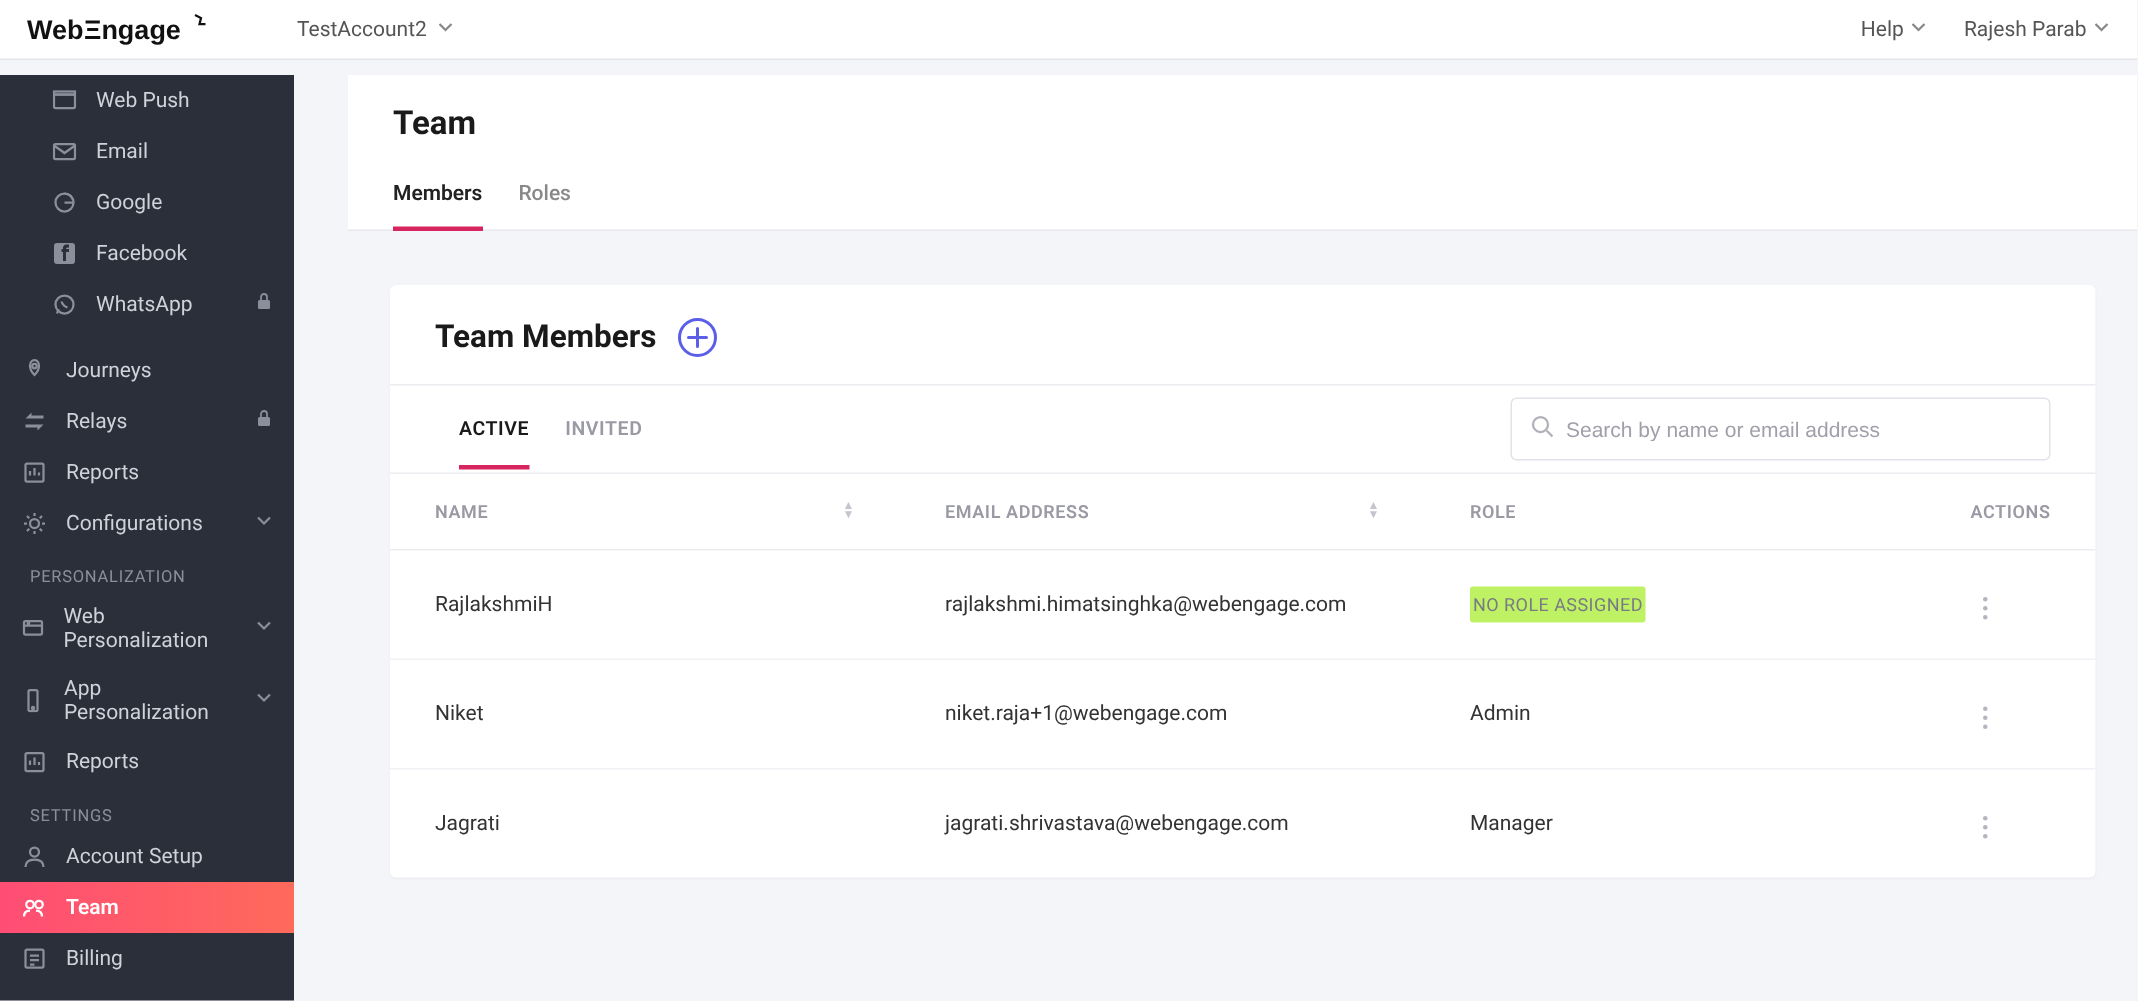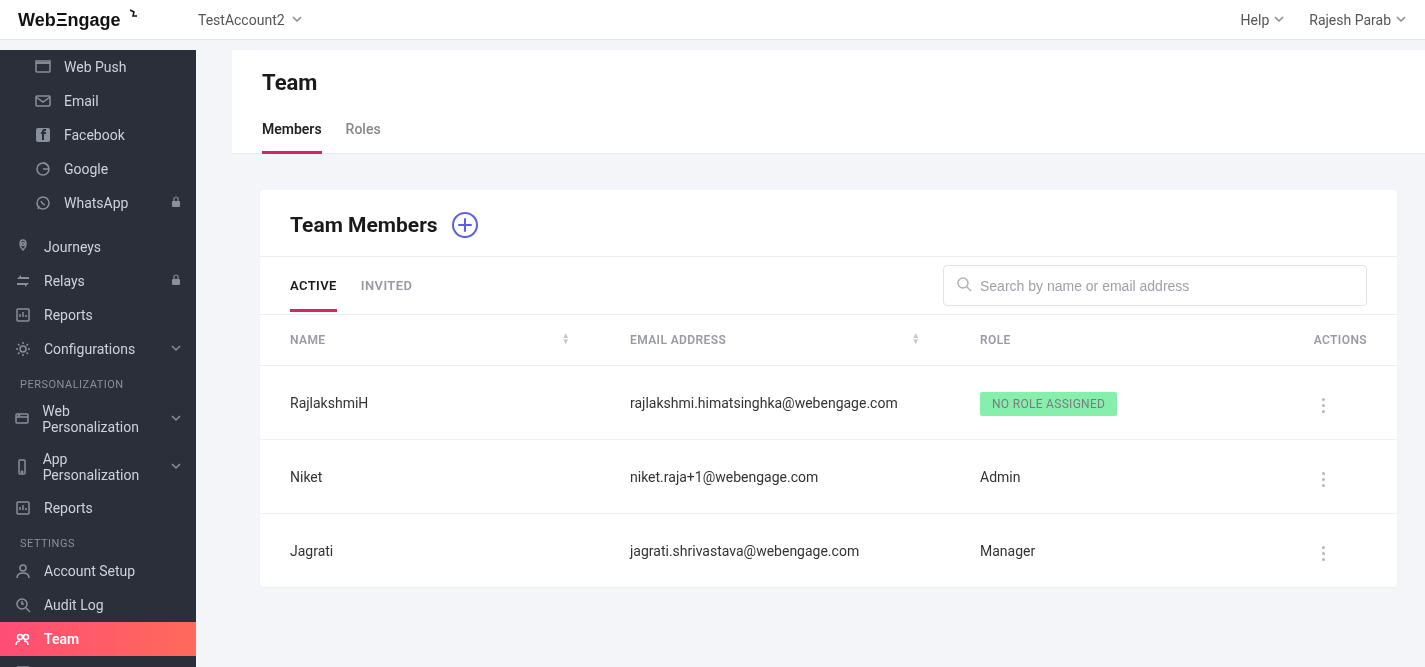--- a/index.html
+++ b/index.html
@@ -184,20 +184,21 @@
 
   .sub-header {
     display: flex;
     align-items: center;
     padding: 0 30px;
     border-bottom: 1px solid #ececf0;
   }
   .sub-tabs {
     display: flex;
     gap: 24px;
+    margin-left: 16px;
   }
   .sub-tab {
     padding: 18px 0;
     color: #9a9aa5;
     letter-spacing: 0.4px;
     font-size: 13px;
     font-weight: 600;
     cursor: pointer;
     position: relative;
   }
@@ -218,21 +219,21 @@
     margin-top: 8px;
     margin-bottom: 8px;
   }
   .search-box {
     display: flex;
     align-items: center;
     gap: 8px;
     border: 1px solid #e2e2e8;
     border-radius: 4px;
     background: #fff;
-    width: 424px;
+    width: 360px;
     padding: 10px 12px;
     color: #aaa;
   }
   .search-box input {
     border: none;
     outline: none;
     width: 100%;
     font-size: 14px;
     color: #333;
   }
@@ -261,24 +262,24 @@
     display: inline-flex;
     flex-direction: column;
     margin-left: 6px;
     line-height: 6px;
     color: #c5c5cf;
     font-size: 8px;
     vertical-align: middle;
     float: right;
   }
   .badge-none {
-    background: #86efac;
+    background: #bef264;
     color: #7a7a85;
     font-size: 12px;
-    padding: 5px 12px;
+    padding: 5px 2px;
     border-radius: 2px;
     letter-spacing: 0.3px;
   }
   .actions-cell { text-align: left; width: 110px; }
   .kebab {
     display: inline-flex;
     flex-direction: column;
     gap: 3px;
     cursor: pointer;
     padding: 4px 8px;
@@ -346,35 +347,35 @@
           <svg width="16" height="16" viewBox="0 0 16 16" fill="none" stroke="currentColor" stroke-width="1.5">
             <rect x="1" y="3" width="14" height="10" rx="1"></rect>
             <path d="M1 4 L8 9 L15 4"></path>
           </svg>
         </span>
         <span>Email</span>
       </div>
       <div class="sidebar-item indent">
         <span class="icon">
           <svg width="16" height="16" viewBox="0 0 16 16" fill="none" stroke="currentColor" stroke-width="1.5">
-            <rect x="1" y="1" width="14" height="14" rx="2" fill="currentColor" stroke="none"></rect>
-            <path d="M9 5 H11 V7 H9 V13 H7 V7 H6 V5 H7 V4 C7 3 8 2 9 2 H11 V4 H10 C9.5 4 9 4.5 9 5 Z" fill="#2b2f3a" stroke="none"></path>
-          </svg>
-        </span>
-        <span>Facebook</span>
-      </div>
-      <div class="sidebar-item indent">
-        <span class="icon">
-          <svg width="16" height="16" viewBox="0 0 16 16" fill="none" stroke="currentColor" stroke-width="1.5">
             <circle cx="8" cy="8" r="6"></circle>
             <path d="M8 2 A6 6 0 0 1 13.5 6"></path>
             <path d="M8 8 H14"></path>
           </svg>
         </span>
         <span>Google</span>
+      </div>
+      <div class="sidebar-item indent">
+        <span class="icon">
+          <svg width="16" height="16" viewBox="0 0 16 16" fill="none" stroke="currentColor" stroke-width="1.5">
+            <rect x="1" y="1" width="14" height="14" rx="2" fill="currentColor" stroke="none"></rect>
+            <path d="M9 5 H11 V7 H9 V13 H7 V7 H6 V5 H7 V4 C7 3 8 2 9 2 H11 V4 H10 C9.5 4 9 4.5 9 5 Z" fill="#2b2f3a" stroke="none"></path>
+          </svg>
+        </span>
+        <span>Facebook</span>
       </div>
       <div class="sidebar-item indent">
         <span class="icon">
           <svg width="16" height="16" viewBox="0 0 16 16" fill="none" stroke="currentColor" stroke-width="1.5">
             <circle cx="8" cy="8" r="6"></circle>
             <path d="M3 14 L4 11"></path>
             <path d="M6 6 C6 6 7 9 10 10"></path>
           </svg>
         </span>
         <span>WhatsApp</span>
@@ -471,30 +472,20 @@
   <div class="sidebar-section">SETTINGS</div>
   <div id="sidebar-settings">
       <div class="sidebar-item">
         <span class="icon">
           <svg width="16" height="16" viewBox="0 0 16 16" fill="none" stroke="currentColor" stroke-width="1.5">
             <circle cx="8" cy="5" r="3"></circle>
             <path d="M2 15 C2 11 5 10 8 10 C11 10 14 11 14 15"></path>
           </svg>
         </span>
         <span>Account Setup</span>
-      </div>
-      <div class="sidebar-item">
-        <span class="icon">
-          <svg width="16" height="16" viewBox="0 0 16 16" fill="none" stroke="currentColor" stroke-width="1.5">
-            <circle cx="7" cy="7" r="5"></circle>
-            <path d="M11 11 L15 15"></path>
-            <path d="M7 4 V7 H9"></path>
-          </svg>
-        </span>
-        <span>Audit Log</span>
       </div>
       <div class="sidebar-item active">
         <span class="icon">
           <svg width="16" height="16" viewBox="0 0 16 16" fill="none" stroke="currentColor" stroke-width="1.5">
             <circle cx="5" cy="6" r="2.5"></circle>
             <circle cx="11" cy="6" r="2.5"></circle>
             <path d="M1 14 C1 11 3 10 5 10 M9 10 C11 10 13 11 13 14"></path>
           </svg>
         </span>
         <span>Team</span>

